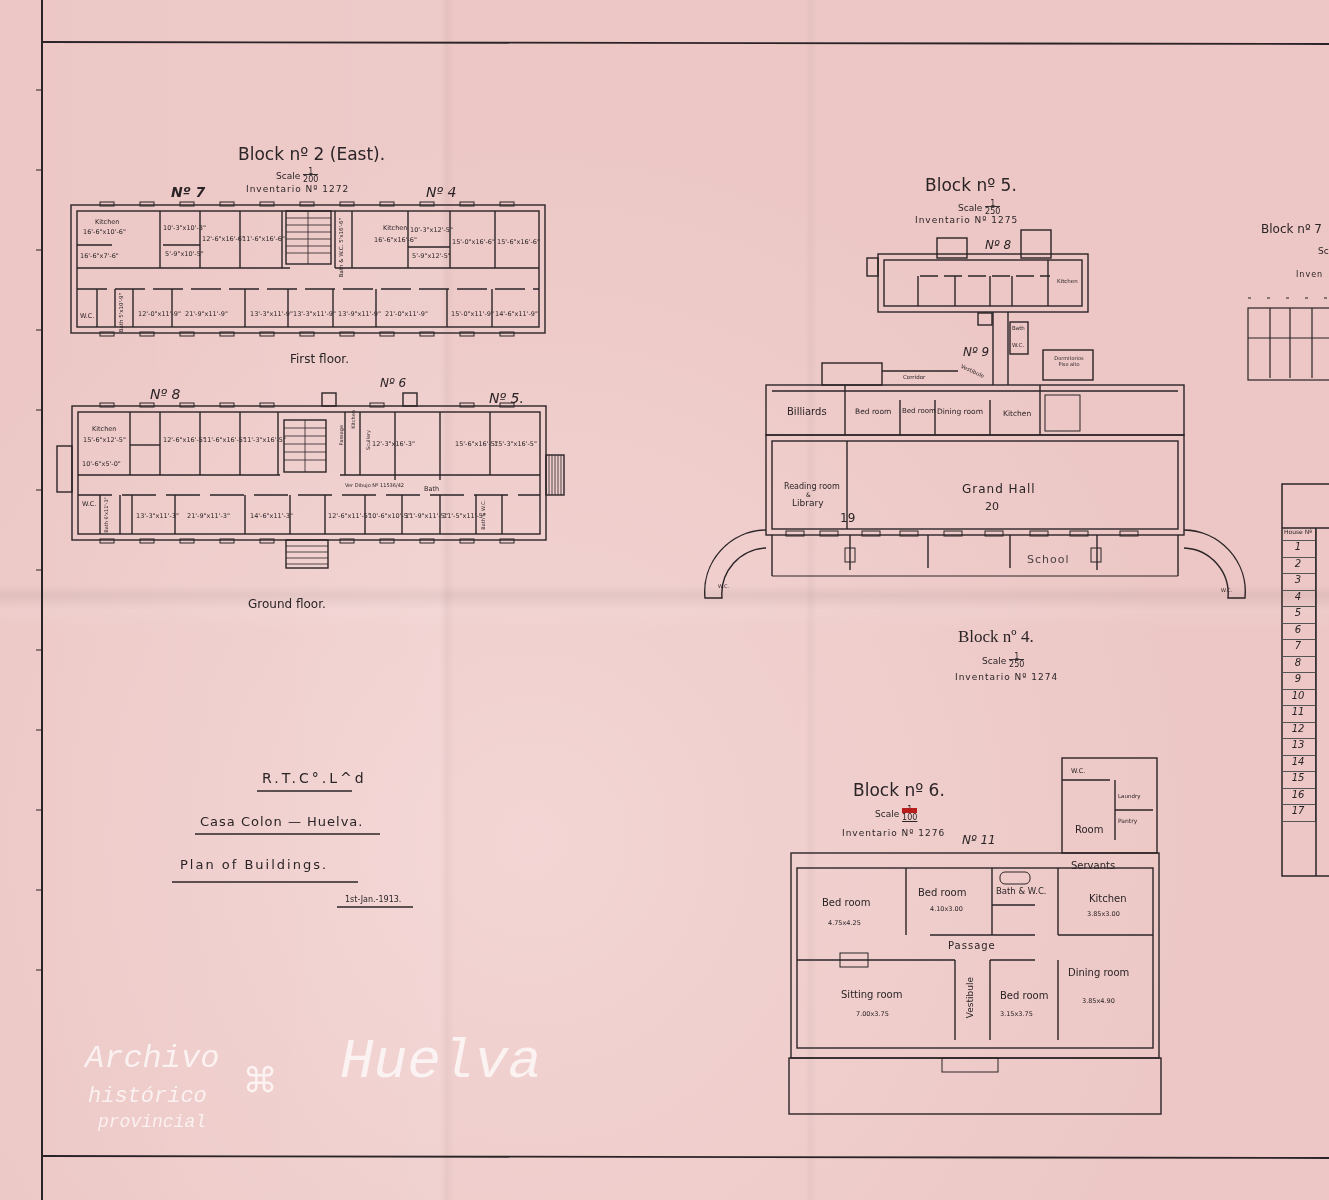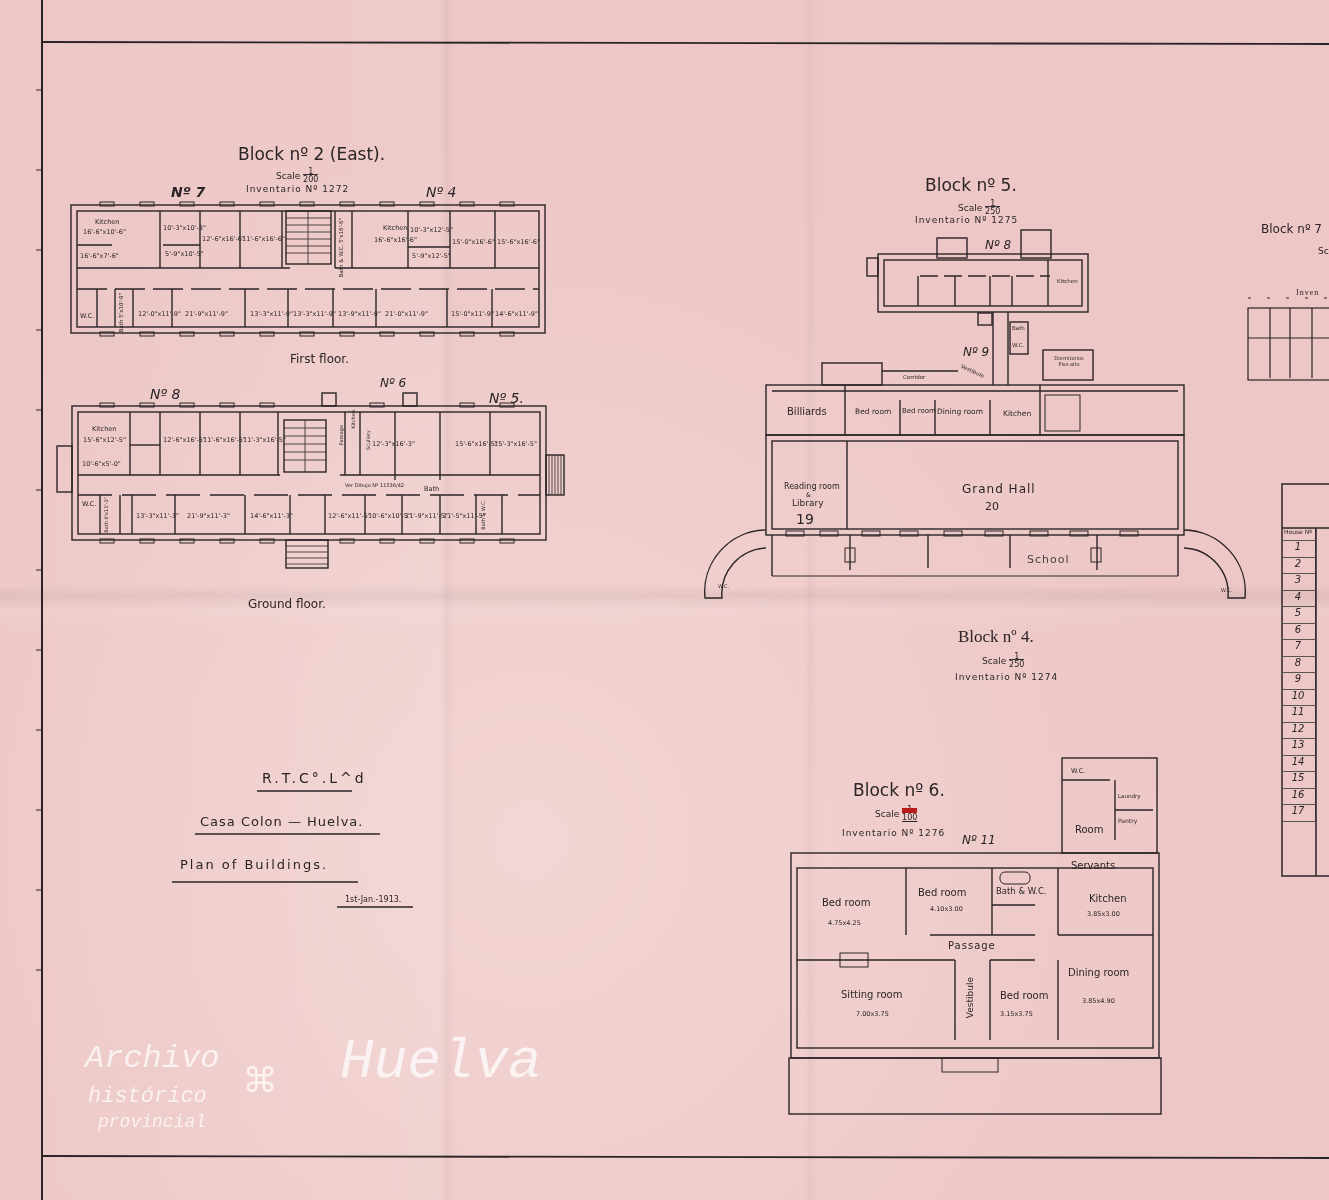--- a/index.html
+++ b/index.html
@@ -397,21 +397,21 @@
 <div class="lbl room2" style="left:787px;top:406px;">Billiards</div>
 <div class="lbl room" style="left:855px;top:407px;font-size:7.5px;">Bed room</div>
 <div class="lbl room" style="left:902px;top:407px;font-size:7px;">Bed room</div>
 <div class="lbl room" style="left:937px;top:407px;font-size:7.5px;">Dining room</div>
 <div class="lbl room" style="left:1003px;top:409px;font-size:7.5px;">Kitchen</div>
 <div class="lbl room" style="left:1049px;top:355px;font-size:5px;width:40px;white-space:normal;text-align:center;">Dormitorios Piso alto</div>
 
 <div class="lbl" style="left:784px;top:482px;font-size:8px;">Reading room</div>
 <div class="lbl" style="left:806px;top:491px;font-size:6px;">&amp;</div>
 <div class="lbl" style="left:792px;top:498px;font-size:9px;">Library</div>
-<div class="lbl" style="left:796px;top:511px;font-size:14px;">19</div>
+<div class="lbl" style="left:840px;top:511px;font-size:12px;">19</div>
 <div class="lbl" style="left:962px;top:482px;font-size:12px;letter-spacing:1px;">Grand Hall</div>
 <div class="lbl" style="left:985px;top:500px;font-size:11px;">20</div>
 <div class="lbl" style="left:1027px;top:553px;font-size:11px;color:#4a3f44;letter-spacing:1px;">School</div>
 <div class="lbl" style="left:718px;top:583px;font-size:5px;">W.C.</div>
 <div class="lbl" style="left:1221px;top:587px;font-size:5px;">W.C.</div>
 <div class="lbl title" style="left:958px;top:627px;font-family:Liberation Serif, serif;">Block nº 4.</div>
 <div class="lbl scale" style="left:982px;top:653px;">
   <span>Scale</span>
   <span style="display:inline-block;vertical-align:middle;font-size:8px;line-height:8px;"><span>1</span><br><span style="border-top:1px solid #333;">250</span></span>
 </div>
@@ -441,21 +441,21 @@
 <div class="lbl room2" style="left:1068px;top:967px;">Dining room</div>
 <div class="lbl room" style="left:1082px;top:997px;">3.85x4.90</div>
 <div class="lbl room" style="left:1071px;top:767px;">W.C.</div>
 <div class="lbl room" style="left:1118px;top:793px;font-size:5.5px;">Laundry</div>
 <div class="lbl room" style="left:1071px;top:860px;font-size:10px;">Servants</div>
 <div class="lbl room" style="left:1075px;top:824px;font-size:10px;">Room</div>
 <div class="lbl room" style="left:1118px;top:817px;font-size:6px;">Pantry</div>
 
 <div class="lbl" style="left:1261px;top:222px;font-size:12px;">Block nº 7</div>
 <div class="lbl" style="left:1318px;top:246px;font-size:9px;">Sc</div>
-<div class="lbl" style="left:1296px;top:288px;font-size:8px;letter-spacing:1px;font-family:Liberation Serif, serif;">Inven</div>
+<div class="lbl" style="left:1296px;top:270px;font-size:8px;letter-spacing:1px;">Inven</div>
 
 <div class="tbl" style="border-left:none;">
   <div class="row hdr">House Nº</div>
   <div class="row">1</div>
   <div class="row">2</div>
   <div class="row">3</div>
   <div class="row">4</div>
   <div class="row">5</div>
   <div class="row">6</div>
   <div class="row">7</div>

